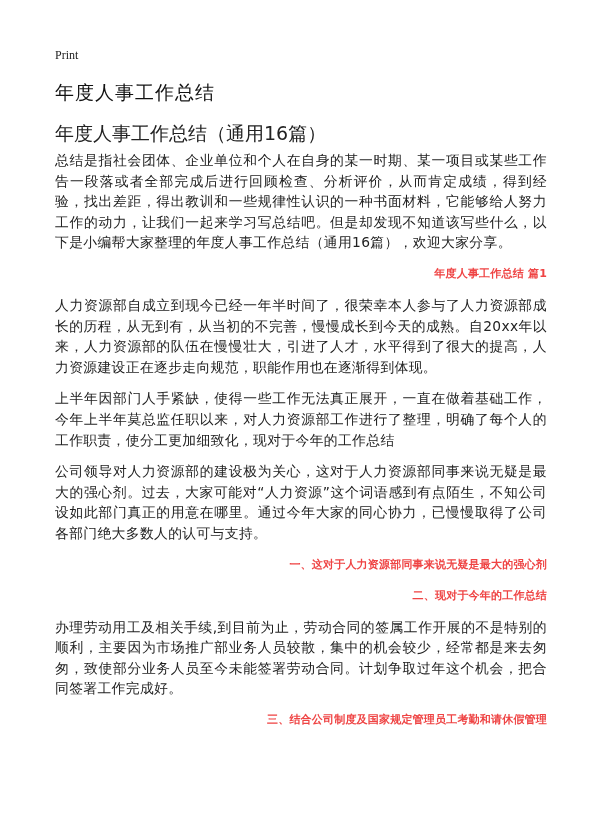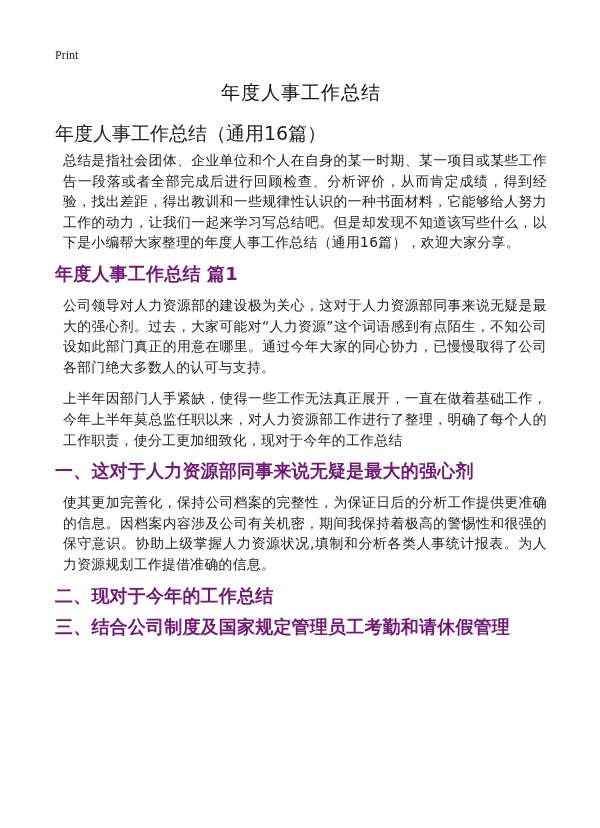--- a/index.html
+++ b/index.html
@@ -28,21 +28,20 @@
       font-family: "Liberation Serif", "DejaVu Serif", serif;
       font-size: 12px;
       color: #222;
       text-align: center;
     }
     .doc-title {
       position: absolute;
       top: 80px;
       left: 0;
       width: 492px;
-      text-align: center;
       font-size: 19px;
       font-weight: normal;
       letter-spacing: 1px;
       color: #111;
       margin: 0;
     }
     .subtitle {
       position: absolute;
       top: 121px;
       left: 0;
@@ -52,50 +51,52 @@
     .flow {
       position: absolute;
       top: 150px;
       left: 0;
       width: 492px;
     }
     .para {
       font-size: 13.8px;
       line-height: 20.6px;
       color: #222;
-      margin: 0 0 11px 8px;
+      margin: 0 0 11px 0;
       text-align: justify;
       letter-spacing: 0.35px;
     }
     .heading {
-      font-size: 18px;
+      font-size: 11px;
       font-weight: bold;
       line-height: 20px;
-      color: #701a75;
+      color: #ef4444;
       margin: 0 0 11px 0;
       letter-spacing: 0.2px;
+      text-align: right;
     }
   </style>
 </head>
 <body>
 
 <div class="page">
   <div class="print-label">Print</div>
 
   <h1 class="doc-title">年度人事工作总结</h1>
 
   <div class="subtitle">年度人事工作总结（通用16篇）</div>
 
   <div class="flow">
     <p class="para">总结是指社会团体、企业单位和个人在自身的某一时期、某一项目或某些工作告一段落或者全部完成后进行回顾检查、分析评价，从而肯定成绩，得到经验，找出差距，得出教训和一些规律性认识的一种书面材料，它能够给人努力工作的动力，让我们一起来学习写总结吧。但是却发现不知道该写些什么，以下是小编帮大家整理的年度人事工作总结（通用16篇），欢迎大家分享。</p>
 
     <div class="heading">年度人事工作总结 篇1</div>
+    <p class="para">人力资源部自成立到现今已经一年半时间了，很荣幸本人参与了人力资源部成长的历程，从无到有，从当初的不完善，慢慢成长到今天的成熟。自20xx年以来，人力资源部的队伍在慢慢壮大，引进了人才，水平得到了很大的提高，人力资源建设正在逐步走向规范，职能作用也在逐渐得到体现。</p>
+    <p class="para">上半年因部门人手紧缺，使得一些工作无法真正展开，一直在做着基础工作，今年上半年莫总监任职以来，对人力资源部工作进行了整理，明确了每个人的工作职责，使分工更加细致化，现对于今年的工作总结</p>
     <p class="para">公司领导对人力资源部的建设极为关心，这对于人力资源部同事来说无疑是最大的强心剂。过去，大家可能对“人力资源”这个词语感到有点陌生，不知公司设如此部门真正的用意在哪里。通过今年大家的同心协力，已慢慢取得了公司各部门绝大多数人的认可与支持。</p>
-    <p class="para">上半年因部门人手紧缺，使得一些工作无法真正展开，一直在做着基础工作，今年上半年莫总监任职以来，对人力资源部工作进行了整理，明确了每个人的工作职责，使分工更加细致化，现对于今年的工作总结</p>
 
     <div class="heading">一、这对于人力资源部同事来说无疑是最大的强心剂</div>
-    <p class="para">使其更加完善化，保持公司档案的完整性，为保证日后的分析工作提供更准确的信息。因档案内容涉及公司有关机密，期间我保持着极高的警惕性和很强的保守意识。协助上级掌握人力资源状况,填制和分析各类人事统计报表。为人力资源规划工作提借准确的信息。</p>
 
     <div class="heading">二、现对于今年的工作总结</div>
+    <p class="para">办理劳动用工及相关手续,到目前为止，劳动合同的签属工作开展的不是特别的顺利，主要因为市场推广部业务人员较散，集中的机会较少，经常都是来去匆匆，致使部分业务人员至今未能签署劳动合同。计划争取过年这个机会，把合同签署工作完成好。</p>
 
     <div class="heading">三、结合公司制度及国家规定管理员工考勤和请休假管理</div>
   </div>
 </div>
 
 </body></html>

